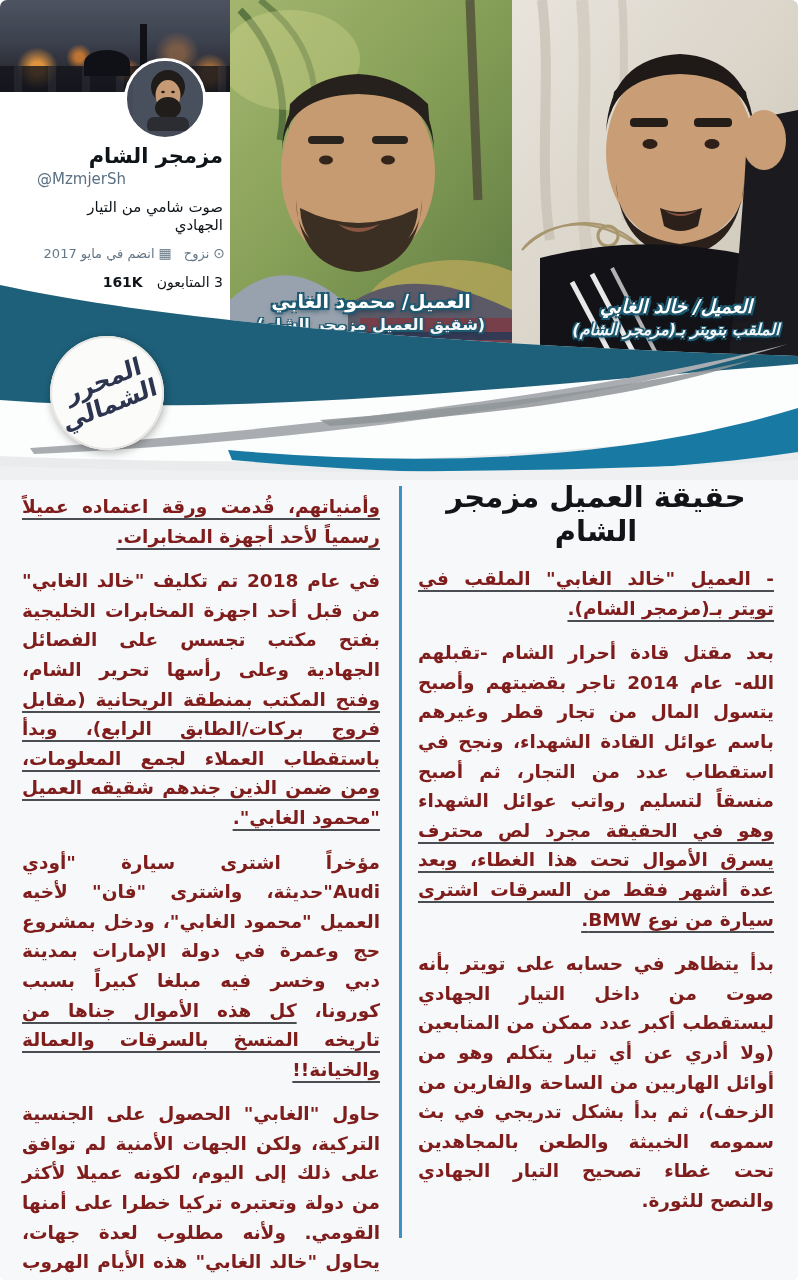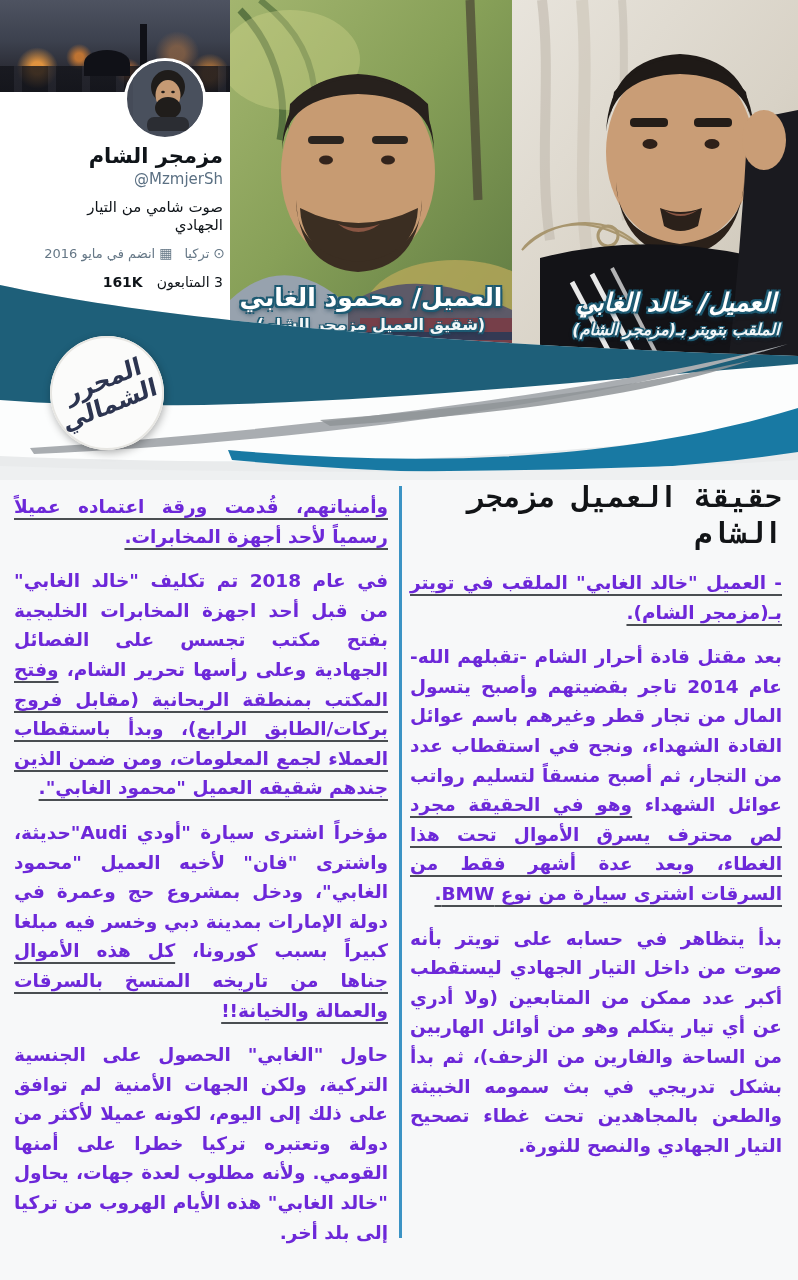--- a/index.html
+++ b/index.html
@@ -1,75 +1,75 @@
 <!DOCTYPE html>
 <html lang="ar"><head>
 <meta charset="utf-8">
 <style>
   html,body{margin:0;padding:0;}
   body{width:798px;height:1280px;font-family:"DejaVu Sans",sans-serif;}
-  .page{position:relative;width:798px;height:1280px;background:#e9ebec;overflow:hidden;}
+  .page{position:relative;width:798px;height:1280px;background:#e9ebec;overflow:hidden;border-radius:7px;}
 
   
   .collage{position:absolute;inset:0 0 auto 0;height:480px;}
 
   
   .profile-card{position:absolute;left:0;top:0;width:233px;height:340px;background:#ffffff;z-index:1;direction:rtl;}
   .header-photo{position:relative;width:100%;height:92px;overflow:hidden;
     background:
       radial-gradient(circle at 16% 74%, rgba(233,152,63,.95) 0 3%, transparent 10%),
       radial-gradient(circle at 34% 62%, rgba(214,126,48,.85) 0 2.5%, transparent 8%),
       radial-gradient(circle at 55% 78%, rgba(198,116,58,.8) 0 3%, transparent 9%),
       radial-gradient(circle at 76% 58%, rgba(150,105,70,.7) 0 4%, transparent 12%),
       radial-gradient(circle at 90% 80%, rgba(220,140,60,.7) 0 3%, transparent 9%),
       linear-gradient(180deg,#4e5361 0%,#3c414e 45%,#2b2c35 75%,#191a21 100%);}
   .skyline{position:absolute;left:0;bottom:0;width:100%;height:26px;opacity:.8;
     background:repeating-linear-gradient(90deg,#14151b 0 14px,#23242c 14px 22px,#14151b 22px 34px);}
   .dome{position:absolute;left:84px;bottom:16px;width:46px;height:26px;border-radius:50% 50% 0 0;background:#101117;}
   .minaret{position:absolute;left:140px;bottom:16px;width:7px;height:52px;background:#101117;}
   .avatar{position:absolute;left:124px;top:58px;width:76px;height:76px;border-radius:50%;border:3px solid #fff;overflow:hidden;background:#454b58;z-index:2;}
   .p-name{margin-top:52px;padding:0 10px;text-align:right;font-size:21px;font-weight:bold;color:#0f1419;}
-  .p-handle{padding:2px 10px 0;text-align:right;font-size:15px;color:#5b7083;direction:ltr;}
+  .p-handle{padding:2px 10px 0;font-size:15px;color:#5b7083;direction:ltr;margin-left:27px;}
   .p-bio{margin-top:10px;padding:0 10px;text-align:right;font-size:15px;color:#0f1419;margin-left:32px;}
   .p-meta{margin-top:11px;padding:0 8px;display:flex;gap:12px;font-size:13px;color:#657786;align-items:center;}
   .p-meta .mi{display:flex;gap:4px;align-items:center;white-space:nowrap;}
   .p-meta .ic{font-size:14px;}
   .p-stats{margin-top:13px;padding:0 10px;font-size:14px;color:#0f1419;display:flex;gap:14px;align-items:center;}
   .p-stats b{font-weight:bold;}
 
   
   .photo{position:absolute;top:0;overflow:hidden;z-index:1;}
   .photo-middle{left:230px;width:282px;height:348px;}
   .photo-right{left:512px;width:328px;height:365px;font-style:italic;}
   .photo svg{display:block;}
   .caption{position:absolute;left:0;right:0;text-align:center;z-index:3;direction:rtl;}
   .photo-middle .caption{bottom:14px;}
   .photo-right .caption{bottom:26px;}
-  .cap-title{font-size:25px;font-weight:bold;color:#ffffff;
+  .cap-title{font-size:19px;font-weight:bold;color:#ffffff;
     text-shadow:2px 2px 0 #1d5a72,-2px 2px 0 #1d5a72,2px -2px 0 #1d5a72,-2px -2px 0 #1d5a72,0 3px 5px rgba(10,50,70,.8);}
   .cap-sub{margin-top:3px;font-size:16px;font-weight:bold;color:#f2f6f7;
     text-shadow:1.5px 1.5px 0 #1d5a72,-1.5px 1.5px 0 #1d5a72,1.5px -1.5px 0 #1d5a72,-1.5px -1.5px 0 #1d5a72,0 2px 4px rgba(10,50,70,.8);}
 
   
   .wave{position:absolute;left:0;top:280px;width:798px;height:200px;z-index:4;}
 
   
   .stamp{position:absolute;left:50px;top:336px;width:114px;height:114px;border-radius:50%;background:#fbfbfa;
     box-shadow:0 3px 8px rgba(0,0,0,.3), inset 0 0 0 2px #e7e6e2;display:flex;align-items:center;justify-content:center;
     transform:rotate(-22deg);z-index:5;}
   .stamp span{font-size:24px;font-weight:bold;color:#2c3450;line-height:1.05;text-align:center;transform:skewX(-8deg);}
 
   
   .article{position:absolute;left:0;top:470px;width:798px;height:810px;background:#f7f8f9;z-index:1;}
   .col{position:absolute;direction:rtl;}
   .col-right{right:16px;top:10px;width:372px;}
   .col-left{left:14px;top:22px;width:374px;}
   .col-divider{position:absolute;left:399px;top:16px;height:752px;width:2.5px;background:#3b93c4;}
-  .a-title{margin:0 0 16px;font-size:29px;font-weight:bold;color:#121417;font-family:Liberation Mono, monospace;}
-  .para{margin:0 0 15px;font-size:18.5px;line-height:1.6;font-weight:600;color:#6d28d9;text-align:justify;}
+  .a-title{margin:0 0 16px;font-size:29px;font-weight:bold;color:#121417;text-align:center;}
+  .para{margin:0 8px 15px;font-size:18.5px;line-height:1.6;font-weight:600;color:#7f1d1d;text-align:justify;}
   .para .u{text-decoration:underline;text-decoration-thickness:1.5px;text-underline-offset:5px;text-decoration-color:#4a4e52;}
 </style>
 </head>
 <body>
 
 <div class="page">
 
   <div class="collage">
 
     <div class="profile-card">
@@ -88,25 +88,25 @@
           <ellipse cx="40" cy="31" rx="1.8" ry="1.2" fill="#221c18"></ellipse>
           <rect x="14" y="56" width="42" height="16" rx="7" fill="#2b2d33"></rect>
         </svg>
       </div>
       <div class="p-name">مزمجر الشام</div>
       <div class="p-handle">@MzmjerSh</div>
       <div class="p-bio">صوت شامي من التيار الجهادي</div>
       <div class="p-meta">
         <span class="mi">
             <span class="ic">⊙</span>
-            <span>تركيا</span>
+            <span>نزوح</span>
           </span>
         <span class="mi">
             <span class="ic">▦</span>
-            <span>انضم في مايو 2016</span>
+            <span>انضم في مايو 2017</span>
           </span>
       </div>
       <div class="p-stats">
         <span>3 المتابعون</span>
         <b dir="ltr">161K</b>
       </div>
     </div>
 
     <div class="photo photo-middle">
       <svg width="282" height="348" viewBox="0 0 282 348">

